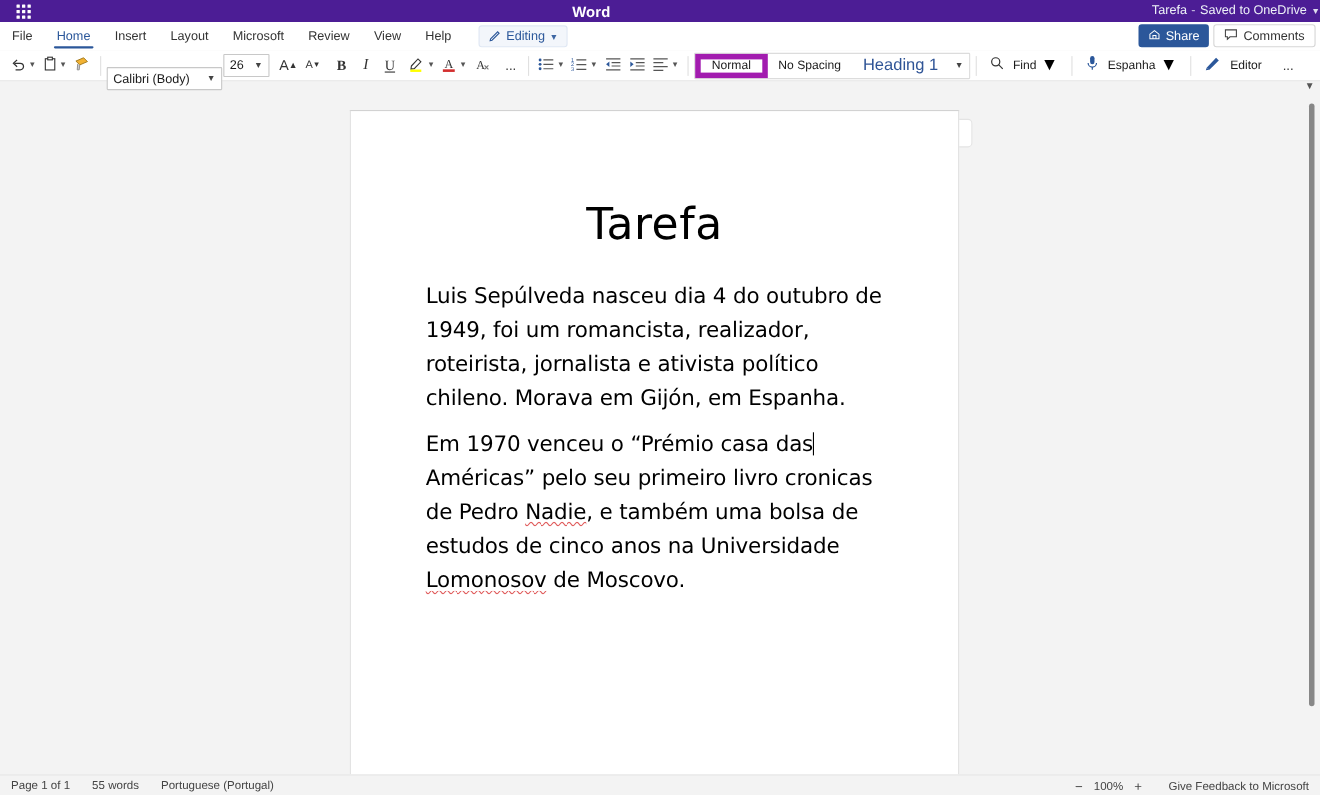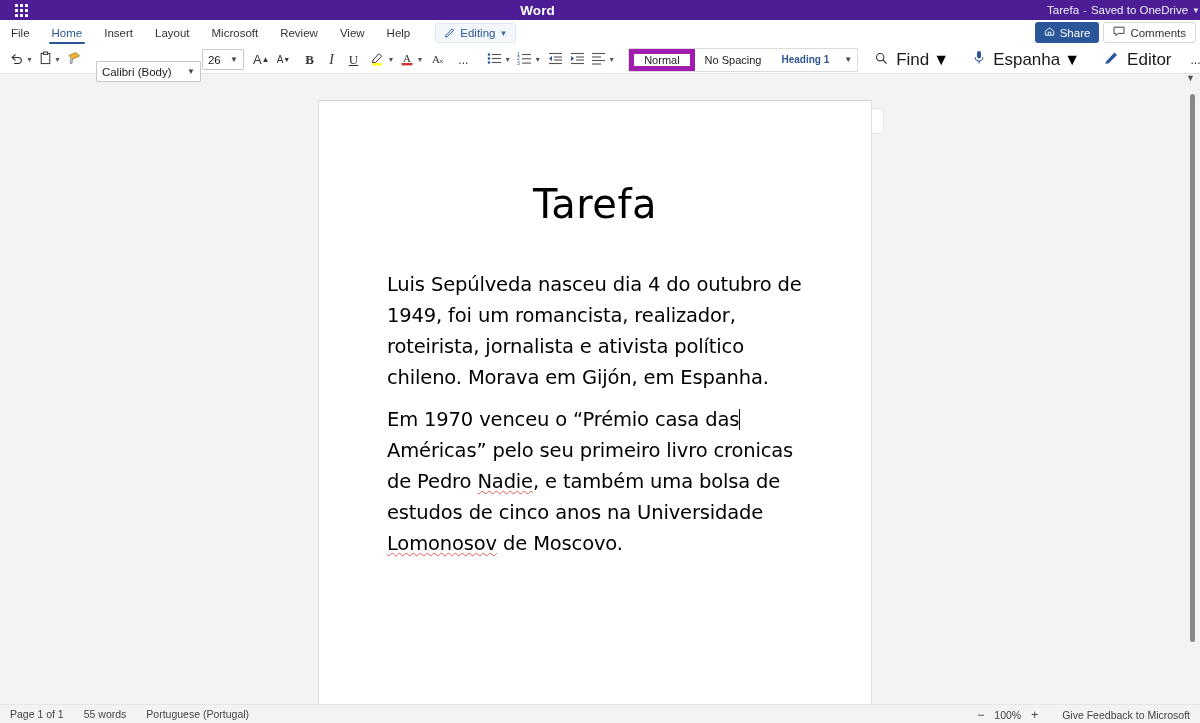--- a/index.html
+++ b/index.html
@@ -155,25 +155,25 @@
     display: flex; align-items: center;
     border: 1px solid #dcdcdc; background: #fff;
     height: 24px; border-radius: 1px;
   }
   .style-item {
     height: 22px; display: flex; align-items: center; justify-content: center;
     padding: 0 10px; font-size: 11px; color: #1a1a1a;
     white-space: nowrap;
   }
   .style-item.sel { border: 5px solid #a21caf; background: #fff; }
-  .style-item.h1 { font-size: 10px; color: #2f5496; font-weight: 700; }
+  .style-item.h1 { font-size: 15px; color: #2f5496; font-weight: 400; }
   .gal-car { font-size: 8px; color: #444; padding: 0 5px; }
 
   .tb-text {
-    font-size: 17px; color: #1a1a1a; margin-left: 4px; text-align: right;
+    font-size: 11px; color: #1a1a1a; margin-left: 4px; text-align: right;
   }
   .tb-item {
     display: flex; align-items: center; gap: 4px;
     padding: 0 7px; height: 24px;
   }
   .ribbon-collapse { position: absolute; right: 5px; bottom: -10px; font-size: 9px; color: #555; }
 
   
   .canvas {
     position: absolute; top: 89px; left: 0;
@@ -204,21 +204,21 @@
   }
   .doc-p {
     font-size: 19.5px;
     line-height: 31px;
     color: #000;
     margin: 0 0 0 68px;
     width: 430px;
     font-family: "DejaVu Sans", sans-serif;
     letter-spacing: -0.15px;
   }
-  .doc-p.p1 { margin-top: 42px; }
+  .doc-p.p1 { margin-top: 26px; }
   .doc-p.p2 { margin-top: 11px; }
   .sp-err {
     text-decoration: underline;
     text-decoration-style: wavy;
     text-decoration-color: #e05c5c;
     text-decoration-thickness: 1px;
     text-underline-offset: 2px;
   }
   .caret {
     display: inline-block; width: 1px; height: 21px;

